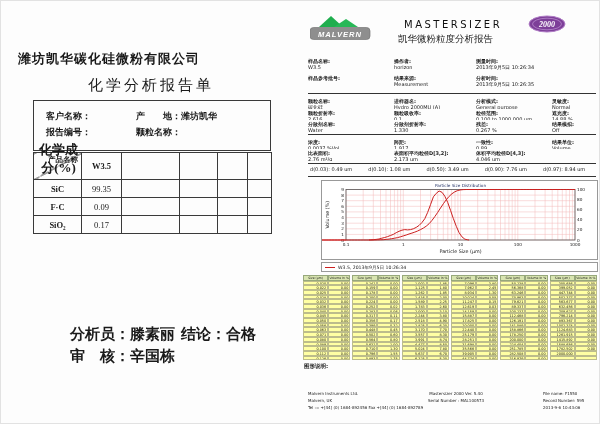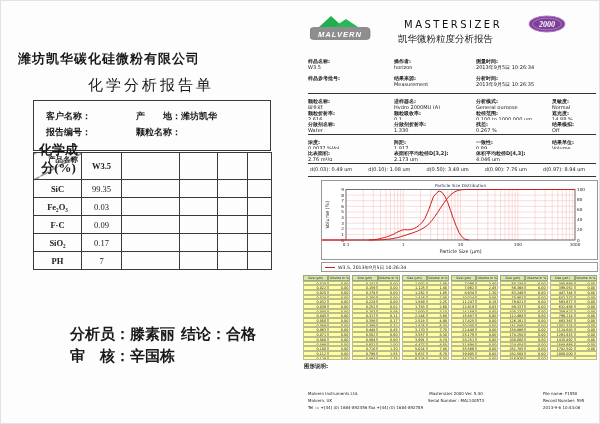--- a/index.html
+++ b/index.html
@@ -93,46 +93,30 @@
     </tr>
     <tr>
           <td class="lab">SiC</td>
           <td>99.35</td>
           <td></td>
           <td></td>
           <td></td>
           <td></td>
         </tr>
     <tr>
-          <td class="lab">Fe₂O₃</td>
-          <td>0.03</td>
-          <td></td>
-          <td></td>
-          <td></td>
-          <td></td>
-        </tr>
-    <tr>
           <td class="lab">F·C</td>
           <td>0.09</td>
           <td></td>
           <td></td>
           <td></td>
           <td></td>
         </tr>
     <tr>
           <td class="lab">SiO₂</td>
           <td>0.17</td>
-          <td></td>
-          <td></td>
-          <td></td>
-          <td></td>
-        </tr>
-    <tr>
-          <td class="lab">PH</td>
-          <td>7</td>
           <td></td>
           <td></td>
           <td></td>
           <td></td>
         </tr>
   </tbody>
     </table>
 
   <div class="sign sg1"><span>分析员：</span><span>滕素丽</span></div>
   <div class="sign sg2"><span>结论：</span><span>合格</span></div>

